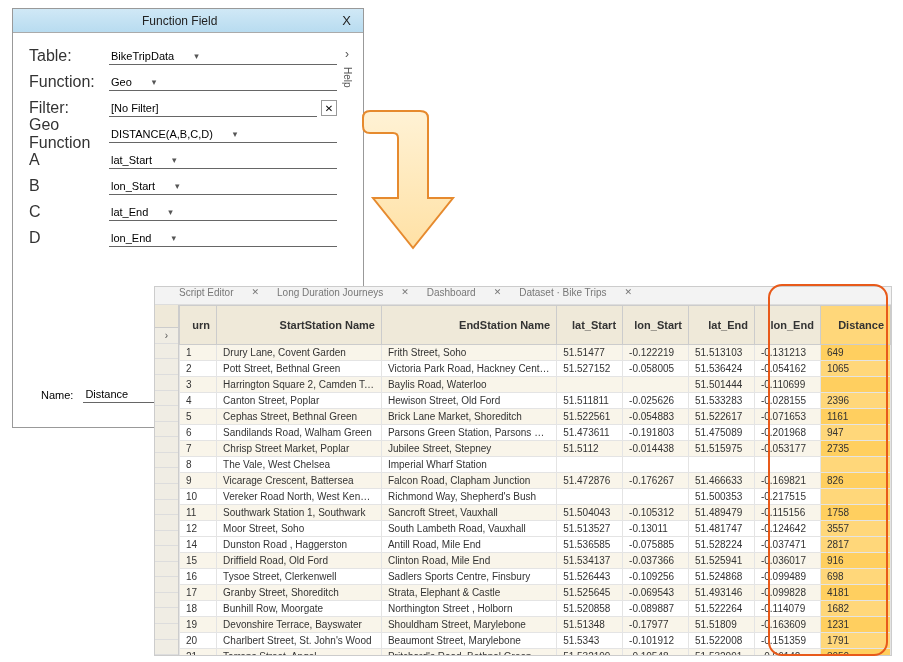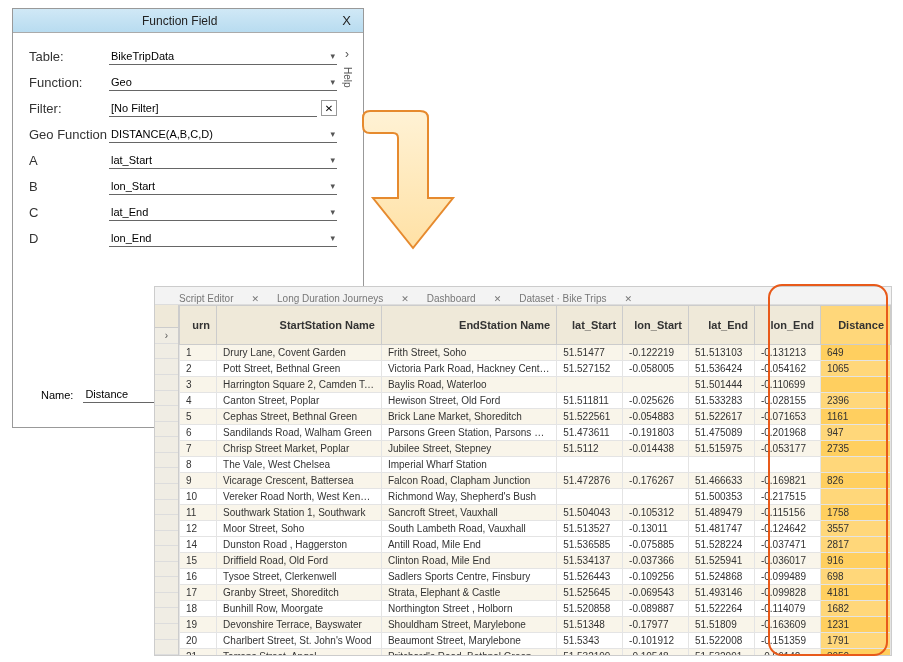--- a/index.html
+++ b/index.html
@@ -11,41 +11,41 @@
   }
   .dialog-titlebar {
     background: linear-gradient(#d0e8f6,#b8dcf0);
     height: 24px; padding: 4px 8px; font-size: 12px; display: flex; align-items: center;
     border-bottom:1px solid #aaa;
     text-align:center;
   }
   .dialog-titlebar .title { flex:1; color:#222; }
   .dialog-titlebar .close { font-size:13px; cursor:pointer; color:#222; padding:0 4px; }
   .dialog-body { display:flex; padding: 10px 6px 8px 16px; height: calc(100% - 24px); }
-  .labels-col { width: 80px; display:flex; flex-direction:column; font-size:13px; color:#333; }
+  .labels-col { width: 80px; display:flex; flex-direction:column; font-size:16px; color:#333; }
   .labels-col div { height: 26px; display:flex; align-items:center; }
   .fields-col { flex:1; display:flex; flex-direction:column; }
   .frow { height:26px; display:flex; align-items:center; gap:4px; }
-  .sel { flex:1; border:none; border-bottom:1px solid #666; font-size:11px; padding:2px 2px; background:transparent; display:flex; align-items:center; justify-content:space-between; }
+  .sel { flex:1; border:none; border-bottom:1px solid #666; font-size:11px; padding:2px 2px; background:transparent; display:flex; align-items:center; justify-content:flex-start;gap:20px; }
   .sel .caret { font-size:9px; color:#555; }
   .clearbtn { width:16px; height:16px; border:1px solid #999; font-size:10px; display:flex; align-items:center; justify-content:center; }
   .right-strip { width:20px; display:flex; flex-direction:column; align-items:center; padding-top:2px; gap:4px; }
   .right-strip .navbtn { font-size:12px; color:#555; padding:2px; }
   .right-strip .help { writing-mode:vertical-lr; font-size:10px; color:#555; }
   .name-row { position:absolute; left:28px; bottom:24px; display:flex; align-items:center; font-size:11px; gap:10px; }
   .name-row .underline { border-bottom:1px solid #666; width:130px; padding:2px 2px; font-size:11px; }
   
   .arrow-wrap { position:absolute; left:358px; top:108px; width:110px; height:150px; pointer-events:none; }
   .arrow-wrap svg { width:100%; height:100%; }
   
   .grid-wrap {
     position:absolute; left:154px; top:286px; width:738px; height:370px;
     border:1px solid #ccc; background:#fff;
   }
-  .tabbar { height:18px; background:#f3f3f3; display:flex; align-items:flex-end; font-size:10px; color:#777; padding:0 20px; gap:14px; border-bottom:1px solid #ddd; overflow:hidden; }
+  .tabbar { height:18px; background:#f3f3f3; display:flex; align-items:flex-start; font-size:10px; color:#777; padding:0 20px; gap:14px; border-bottom:1px solid #ddd; overflow:hidden; }
   .tabbar .tab { padding:0 4px; white-space:nowrap; }
   .tabbar .tx { font-size:9px; }
   .grid-inner { display:flex; height:calc(100% - 18px); }
   .row-selector { width:24px; background:#f0ede4; border-right:1px solid #ccc; display:flex; flex-direction:column; }
   .row-selector .hdr { height:24px; border-bottom:1px solid #ccc; background:#efe9d9; }
   .row-selector .cell { height:16px; border-bottom:1px solid #ddd; display:flex; align-items:center; justify-content:center; font-size:10px; color:#555; }
   .table { flex:1; overflow:hidden; position:relative; }
   table { border-collapse:collapse; width:100%; table-layout:fixed; }
   th { background:#efe9d9; font-size:11px; font-weight:bold; text-align:right; padding:4px 6px; border:1px solid #ccc; height:39px; color:#333; overflow:hidden; }
   td { font-size:10px; padding:1px 6px; border:1px solid #e4e4e4; height:16px; color:#333; overflow:hidden; white-space:nowrap; text-overflow:ellipsis; }

